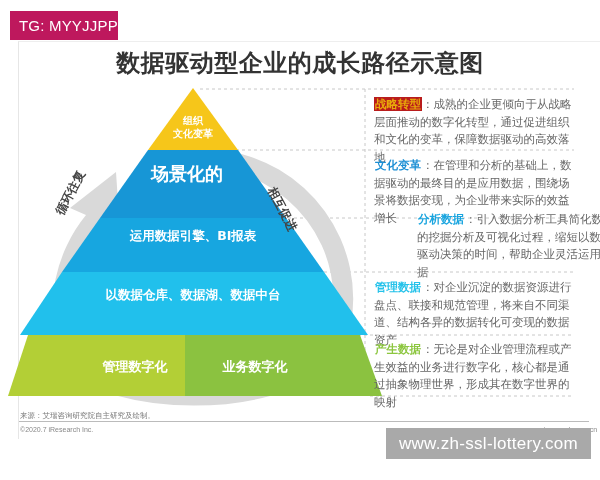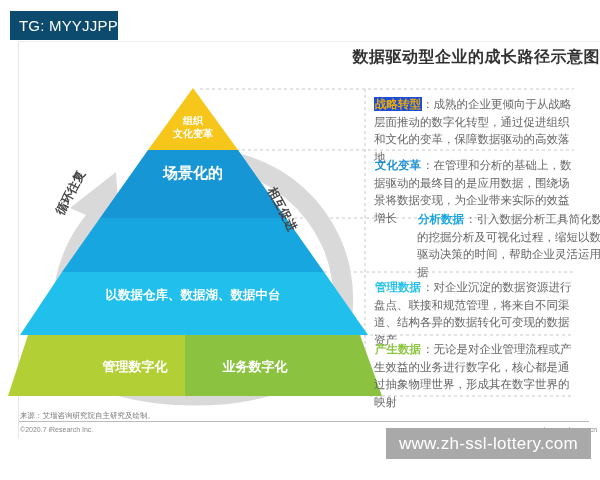--- a/index.html
+++ b/index.html
@@ -1,33 +1,33 @@
 <!DOCTYPE html>
 <html><head>
 <meta charset="utf-8">
 <style>
   * { margin: 0; padding: 0; box-sizing: border-box; }
   html, body { width: 600px; height: 480px; background: #ffffff; overflow: hidden; }
   body { position: relative; font-family: "DejaVu Sans", "Liberation Sans", sans-serif; }
 
   .tg-label {
     position: absolute; left: 10px; top: 11px; width: 108px; height: 29px;
-    background: #0c4a6e; color: #ffffff;
+    background: #be185d; color: #ffffff;
     font-family: "Liberation Sans", sans-serif; font-size: 15px;
     line-height: 29px; padding-left: 9px; letter-spacing: 0.2px;
   }
 
   .frame {
     position: absolute; left: 18px; top: 41px; width: 582px; height: 398px;
     border-left: 1px solid #e6e6e6; border-top: 1px solid #eeeeee;
   }
 
   .title {
-    position: absolute; left: 0; top: 47px; width: 600px; text-align: right;
-    font-size: 16px; font-weight: bold; color: #333333; letter-spacing: 0.5px;
+    position: absolute; left: 0; top: 47px; width: 600px; text-align: center;
+    font-size: 24px; font-weight: bold; color: #333333; letter-spacing: 0.5px;
   }
 
   .diagram { position: absolute; left: 0; top: 0; width: 600px; height: 480px; }
 
   .layer-text {
     position: absolute; color: #ffffff; font-weight: bold; text-align: center;
     line-height: 1.45;
   }
 
   .arc-text {
@@ -101,39 +101,40 @@
     <polygon points="20,335 193,335 193,396 0,396" fill="#b3cf36" transform="translate(8,0)"></polygon>
     <polygon points="193,335 368,335 390,396 193,396" fill="#8bc240" transform="translate(-8,0)"></polygon>
   </g>
 </svg>
 
 <div class="layer-text" style="left:153px; top:114px; width:80px; font-size:10px; line-height:13px;">
   <div>组织</div>
   <div>文化变革</div>
 </div>
 
-<div class="layer-text" style="left:123px; top:164px; width:140px; font-size:15px; line-height:19px;">
+<div class="layer-text" style="left:117px; top:164px; width:140px; font-size:18px; line-height:19px;">
   <div>场景化的</div>
 </div>
 
 <div class="layer-text" style="left:93px; top:226px; width:200px; font-size:12.5px; line-height:19px;">
+  <div>运用数据引擎、BI报表</div>
 </div>
 
 <div class="layer-text" style="left:73px; top:285px; width:240px; font-size:12.5px; line-height:19px;">
   <div>以数据仓库、数据湖、数据中台</div>
 </div>
 
 <div class="layer-text" style="left:80px; top:358px; width:110px; font-size:13px;">管理数字化</div>
 <div class="layer-text" style="left:200px; top:358px; width:110px; font-size:13px;">业务数字化</div>
 
 <div class="arc-text" style="left:52px; top:210px; transform: rotate(-62deg); transform-origin: left top;">循环往复</div>
 <div class="arc-text" style="left:278px; top:184px; transform: rotate(62deg); transform-origin: left top;">相互促进</div>
 
 <div class="panel" style="top:96px;">
-  <span class="key" style="color:#ffffff; background:#1d4ed8; color:#e8a90a;">战略转型</span><span>：</span><span>成熟的企业更倾向于从战略层面推动的数字化转型，通过促进组织和文化的变革，保障数据驱动的高效落地</span>
+  <span class="key" style="color:#ffffff; background:#b91c1c; color:#e8a90a;">战略转型</span><span>：</span><span>成熟的企业更倾向于从战略层面推动的数字化转型，通过促进组织和文化的变革，保障数据驱动的高效落地</span>
 </div>
 
 <div class="panel" style="top:157px;">
   <span class="key" style="color:#1c8fd4;">文化变革</span><span>：</span><span>在管理和分析的基础上，数据驱动的最终目的是应用数据，围绕场景将数据变现，为企业带来实际的效益增长</span>
 </div>
 
 <div class="panel" style="top:211px;margin-left:43px;">
   <span class="key" style="color:#1aa5df;">分析数据</span><span>：</span><span>引入数据分析工具简化数据的挖掘分析及可视化过程，缩短以数据驱动决策的时间，帮助企业灵活运用数据</span>
 </div>
 

